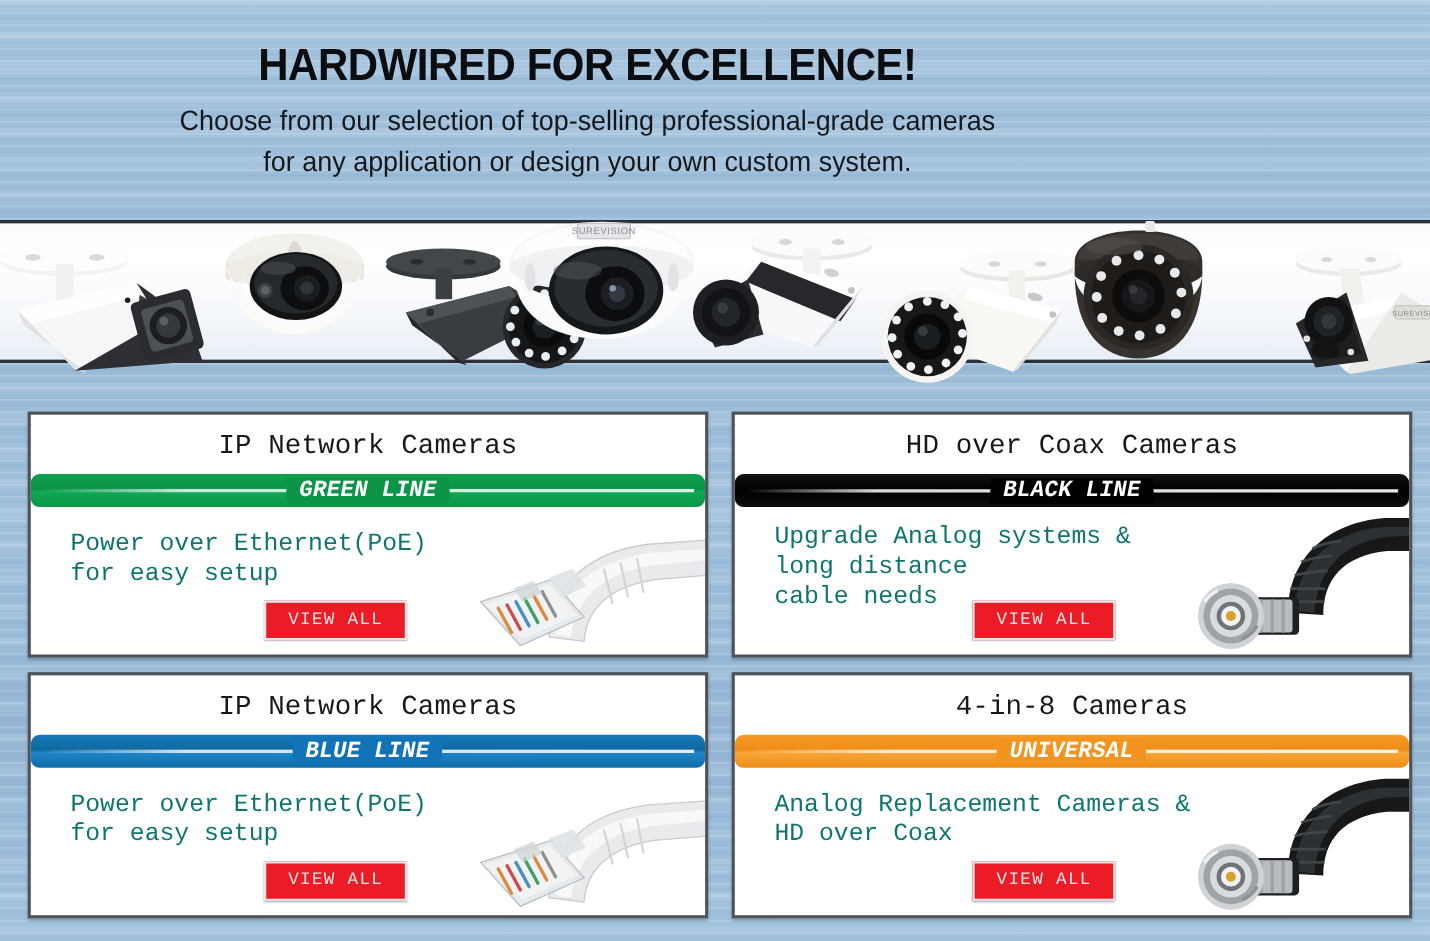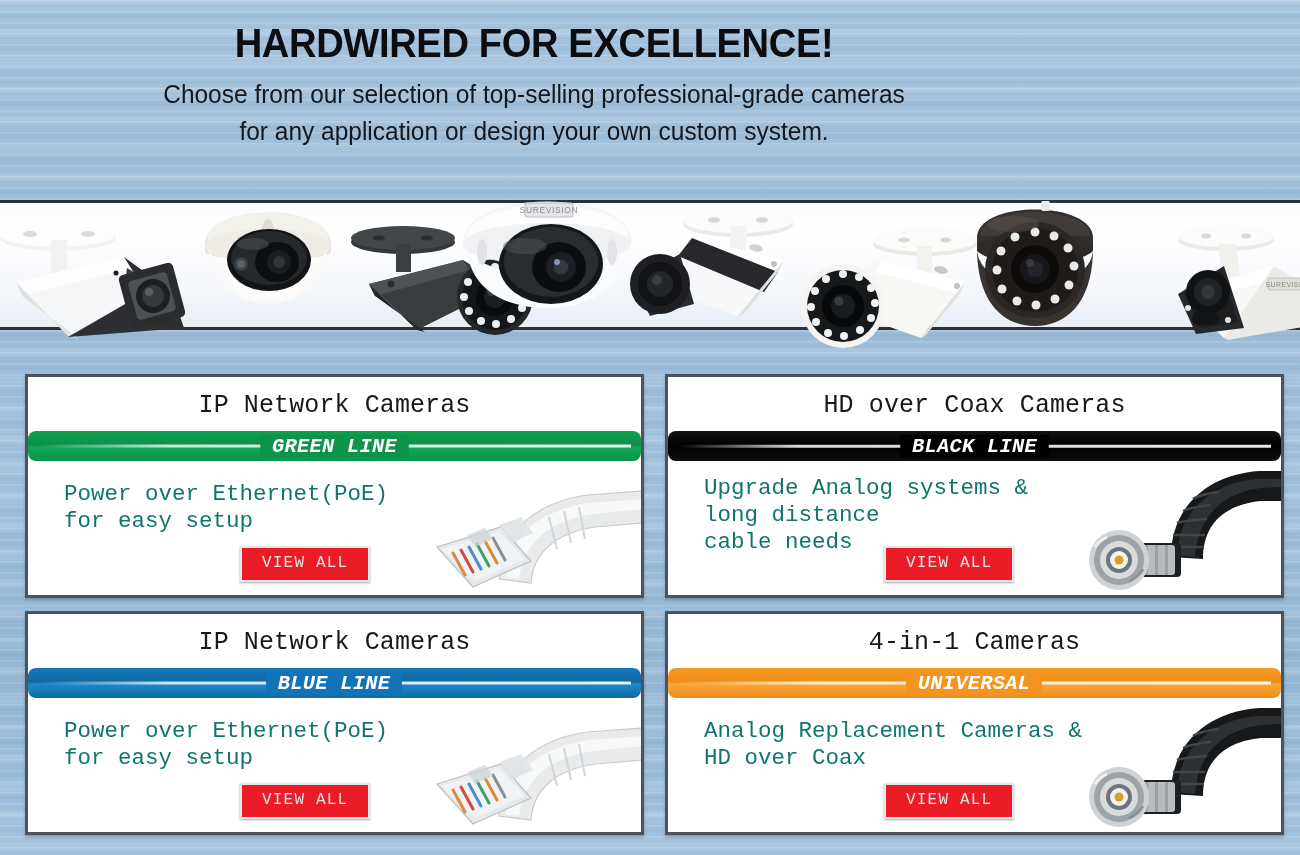--- a/index.html
+++ b/index.html
@@ -28,21 +28,21 @@
         rgba(255,255,255,0.10) 0px,
         rgba(255,255,255,0.10) 3px,
         rgba(95,140,178,0.09) 14px,
         rgba(95,140,178,0.09) 17px,
         rgba(255,255,255,0.00) 29px),
       linear-gradient(to bottom,#a8c6e0 0%,#9cbcd8 32%,#a4c3de 55%,#97b9d6 78%,#a6c5e0 100%);
     z-index:0;
   }
 
   
-  #header{position:absolute;top:0;left:0;width:1068px;z-index:3;text-align:center;}
+  #header{position:absolute;top:16px;left:0;width:1068px;z-index:3;text-align:center;}
   #headline{
     font-size:41px;font-weight:bold;color:#0b0d10;letter-spacing:-0.4px;
     margin-top:22px;line-height:1.05;
     transform:scaleX(0.93);transform-origin:center;
     font-family:"Liberation Sans", sans-serif;
   }
   #subline{
     font-size:25.5px;color:#14181c;line-height:1.44;margin-top:11px;
     transform:scaleX(0.96);transform-origin:center;
     font-weight:400;
@@ -408,21 +408,21 @@
       <path d="M118 64 L140 56 L152 72 L130 82 Z" fill="#dfe3e6" opacity=".9"></path>
       <path d="M86 74 L104 67 L112 78 L94 86 Z" fill="#cfd4d8" opacity=".75"></path>
     </svg>
     <div class="desc">Power over Ethernet(PoE)
 for easy setup</div>
     <div class="btn" style="left:212px;top:85px;">VIEW ALL</div>
   </div>
 </div>
 
 <div class="card" style="left:665px;top:611px;width:613px;height:218px;">
-  <div class="card-title">4-in-1 Cameras</div>
+  <div class="card-title">4-in-8 Cameras</div>
   <div class="band" style="background:linear-gradient(to bottom,#f59a26 0%,#ef8d16 46%,#f9a637 54%,#ee8d18 100%);">
     <div class="rule" style="background:linear-gradient(to right,rgba(255,255,255,0) 0%,rgba(255,255,255,.80) 22%,rgba(255,255,255,.88) 100%);"></div>
     <div class="band-label" style="background:#f2941f;">UNIVERSAL</div>
   </div>
   <div class="card-body">
     <svg class="connector" viewBox="0 0 260 132">
       <path d="M150 96 C150 48, 184 14, 238 10 L262 10 L262 40 L240 40 C200 44, 182 66, 182 98 Z" fill="#16181a"></path>
       <path d="M156 94 C157 54, 188 22, 236 18 L262 18 L262 26 L240 27 C198 32, 176 60, 174 96 Z" fill="#32363a" opacity=".85"></path>
       <g fill="none" stroke="#404549" stroke-width="2.5">
         <path d="M152 74 C158 74, 182 74, 184 74"></path>

